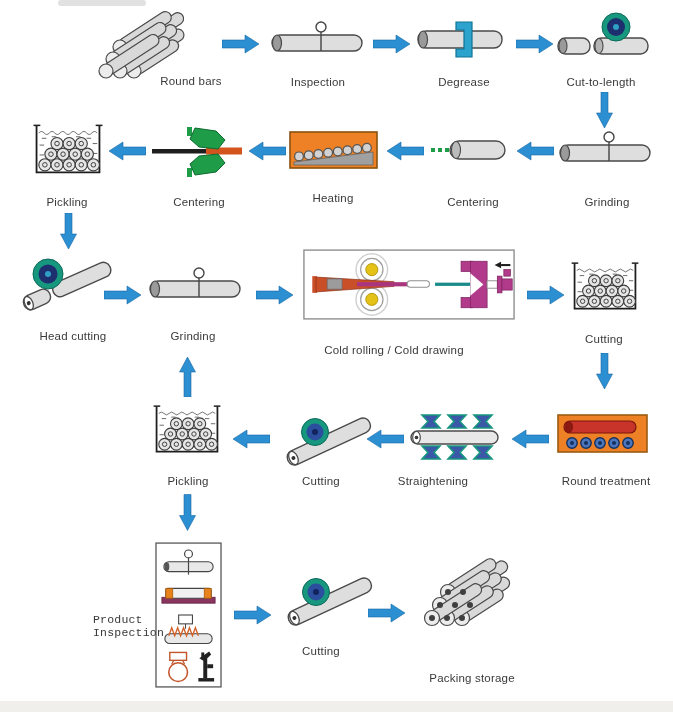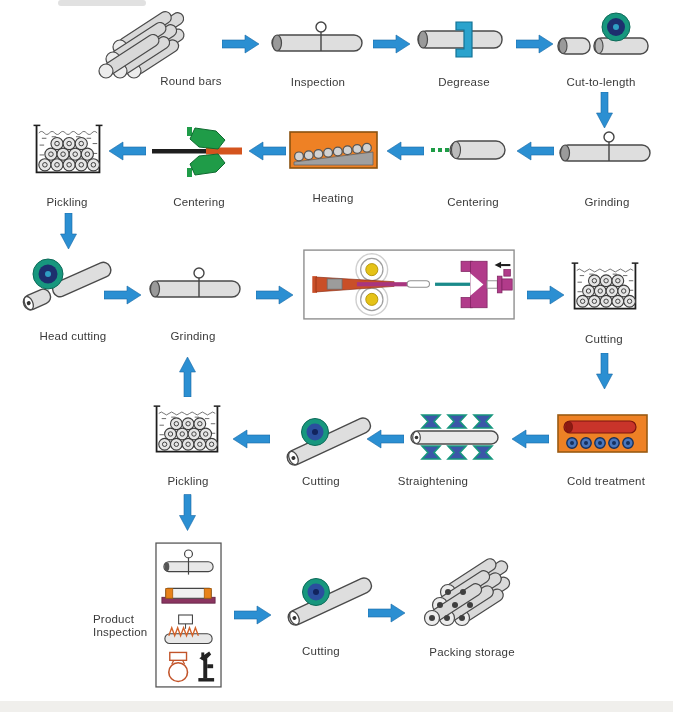--- a/index.html
+++ b/index.html
@@ -2,21 +2,21 @@
 <html><head>
 <meta charset="utf-8">
 <style>
   html,body{margin:0;padding:0;background:#fff;}
   #stage{position:relative;width:673px;height:712px;background:#ffffff;overflow:hidden;
          font-family:"Liberation Sans", sans-serif;}
   .icon{position:absolute;}
   .arrow{position:absolute;}
   .lbl{position:absolute;font-size:11.5px;line-height:13px;color:#3a3a3a;
        text-align:center;letter-spacing:.2px;white-space:nowrap;}
-  .lbl-left{text-align:left;white-space:normal;}
+  .lbl-left{text-align:left;white-space:normal;font-family:Liberation Mono, monospace;}
   #bottom-strip{position:absolute;left:0;top:701px;width:673px;height:11px;background:#f0efec;}
   #artifact{position:absolute;left:58px;top:0;width:88px;height:6px;background:#9a9a9a;
             opacity:.30;border-radius:3px;}
   svg{display:block;}
   .hidden-defs{position:absolute;width:0;height:0;overflow:hidden;}
 </style>
 </head>
 <body>
 
 <div id="stage">
@@ -274,20 +274,21 @@
     <rect x="170" y="52" width="12" height="11" fill="#b13b8a" stroke="#7e2360" stroke-width="0.8"></rect>
     <rect x="180" y="13" width="18" height="50" fill="#b13b8a" stroke="#7e2360" stroke-width="0.8"></rect>
     <polygon points="180,26 194,38 180,50" fill="#ffffff"></polygon>
     <rect x="198" y="34" width="11" height="8" fill="#fff" stroke="#8f8f8f" stroke-width="1"></rect>
     <rect x="209" y="29" width="5" height="18" fill="#b13b8a" stroke="#7e2360" stroke-width="0.8"></rect>
     <rect x="214" y="32" width="11" height="12" fill="#b13b8a" stroke="#7e2360" stroke-width="0.8"></rect>
     <rect x="216" y="22" width="7" height="7" fill="#b13b8a" stroke="#7e2360" stroke-width="0.8"></rect>
     <polygon points="206,17 213,13.5 213,20.5" fill="#1e1e1e"></polygon>
     <rect x="213" y="16" width="10" height="2.2" fill="#1e1e1e"></rect>
   </svg>
+  <div class="lbl" style="left:304px;top:344px;width:180px">Cold rolling / Cold drawing</div>
 
   <svg class="arrow" style="left:527px;top:285px" width="38" height="20">
       <use href="#sym-arrow-r"></use>
     </svg>
 
   <svg class="icon" style="left:570px;top:258px" width="70" height="55">
       <use href="#sym-tank"></use>
     </svg>
   <div class="lbl" style="left:549px;top:333px;width:110px">Cutting</div>
 
@@ -311,21 +312,21 @@
         <circle cx="71" cy="29" r="5.2"></circle>
     </g>
     <g fill="#16305e">
       <circle cx="15" cy="29" r="2"></circle>
         <circle cx="29" cy="29" r="2"></circle>
         <circle cx="43" cy="29" r="2"></circle>
       <circle cx="57" cy="29" r="2"></circle>
         <circle cx="71" cy="29" r="2"></circle>
     </g>
   </svg>
-  <div class="lbl" style="left:551px;top:475px;width:110px">Cold treatment</div>
+  <div class="lbl" style="left:551px;top:475px;width:110px">Round treatment</div>
 
   <svg class="arrow" style="left:511px;top:429px" width="38" height="20">
       <use href="#sym-arrow-l"></use>
     </svg>
 
   <svg class="icon" style="left:409px;top:414px" width="92" height="46" viewBox="0 0 92 46">
     <rect x="2" y="17" width="87" height="13" rx="6.5" fill="#e8e8e8" stroke="#4a4a4a" stroke-width="1.4"></rect>
     <ellipse cx="7.5" cy="23.5" rx="3.8" ry="6" fill="#fff" stroke="#4a4a4a" stroke-width="1.2"></ellipse>
     <circle cx="7.5" cy="23.5" r="1.8" fill="#333"></circle>
     <g fill="#3b57a8" stroke="#17977e" stroke-width="1.6">
@@ -456,16 +457,16 @@
       <circle cx="45" cy="42" r="3"></circle>
         <circle cx="30" cy="42" r="3"></circle>
       <circle cx="52" cy="55" r="3"></circle>
         <circle cx="37" cy="55" r="3"></circle>
         <circle cx="22" cy="55" r="3"></circle>
       <circle cx="44" cy="68" r="3"></circle>
         <circle cx="29" cy="68" r="3"></circle>
         <circle cx="14" cy="68" r="3"></circle>
     </g>
   </svg>
-  <div class="lbl" style="left:417px;top:646px;width:110px">Packing storage</div>
+  <div class="lbl" style="left:417px;top:672px;width:110px">Packing storage</div>
 
   <div id="bottom-strip"></div>
 </div>
 
 </body></html>

